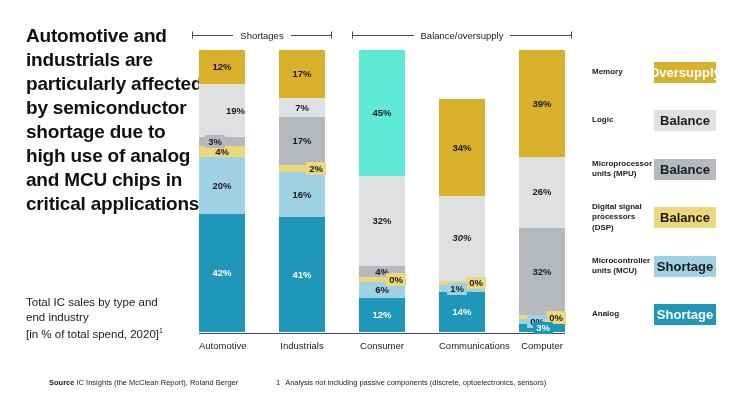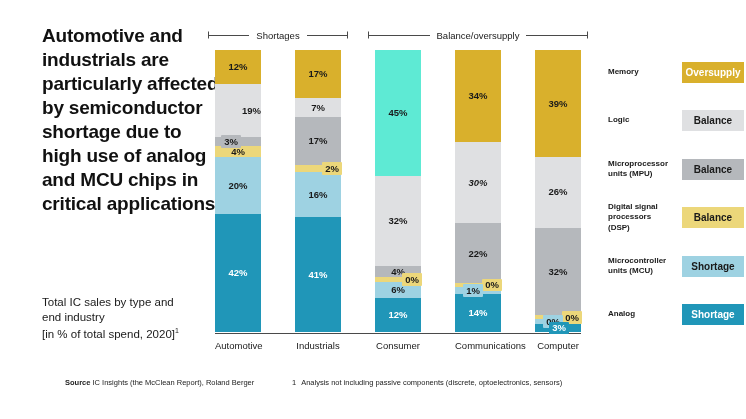--- a/index.html
+++ b/index.html
@@ -4,21 +4,21 @@
 <style>
   html,body{margin:0;padding:0;}
   body{
     width:746px;height:419px;
     background:#ffffff;
     font-family:"Liberation Sans", sans-serif;
     color:#1a1a1a;
     overflow:hidden;
     position:relative;
   }
-  .page{position:absolute;inset:0;margin-left:16px;}
+  .page{position:absolute;inset:0;}
 
   
   .headline{
     position:absolute;left:26px;top:24px;width:180px;
     font-size:19px;line-height:1.26;font-weight:bold;
     letter-spacing:-0.2px;color:#111111;
   }
   .subtitle{
     position:absolute;left:26px;top:295px;width:190px;
     font-size:11.5px;line-height:1.33;color:#1a1a1a;font-weight:400;
@@ -81,25 +81,25 @@
     width:46px;text-align:center;font-size:9.5px;color:#1a1a1a;white-space:nowrap;
   }
 
   
   .legend{position:absolute;left:592px;top:52px;width:140px;}
   .legend-row{
     height:40px;display:flex;align-items:center;margin-bottom:8.5px;
   }
   .legend-name{
     width:62px;font-size:8px;line-height:1.3;font-weight:bold;color:#1a1a1a;
-    padding-right:12px;
+    padding-right:0;
   }
   .legend-chip{
     width:62px;height:21px;display:flex;align-items:center;justify-content:center;
-    font-size:10px;font-weight:bold;
+    font-size:13px;font-weight:bold;
   }
 
   
   .footer{position:absolute;left:26px;top:378px;width:700px;font-size:7.5px;color:#222;}
   .footer .src{position:absolute;left:0;top:0;white-space:nowrap;padding-left:23px;}
   .footer .src b{font-weight:bold;}
   .footer .note{position:absolute;left:250px;top:0;white-space:nowrap;}
   .footer .note .n{margin-right:5px;}
 </style>
 </head>
@@ -196,23 +196,20 @@
             <span class="lbl" style="color: rgb(255, 255, 255);">12%</span>
           </div>
         </div>
         <div class="bar-col">
           <div class="seg" style="background: rgb(217, 176, 44); height: 96.56px;">
             <span class="lbl" style="color: rgb(26, 26, 26);">34%</span>
           </div>
           <div class="seg" style="background: rgb(223, 224, 226); height: 85.2px;">
             <span class="lbl" style="color: rgb(26, 26, 26); font-style: italic;">30%</span>
           </div>
-          <div class="seg" style="background: rgb(181, 184, 188); height: 62.48px;">
-            <span class="lbl" style="color: rgb(26, 26, 26);">22%</span>
-          </div>
           <div class="seg tiny offset-right" style="background: rgb(236, 215, 122); height: 4.5px;">
             <span class="lbl" style="color: rgb(26, 26, 26); background: rgb(236, 215, 122); z-index: 5; right: -1px;">0%</span>
           </div>
           <div class="seg tiny offset-right" style="background: rgb(158, 210, 226); height: 7px;">
             <span class="lbl" style="color: rgb(26, 26, 26); background: rgb(158, 210, 226); z-index: 5; right: 18px;">1%</span>
           </div>
           <div class="seg" style="background: rgb(32, 150, 184); height: 39.76px;">
             <span class="lbl" style="color: rgb(255, 255, 255);">14%</span>
           </div>
         </div>

